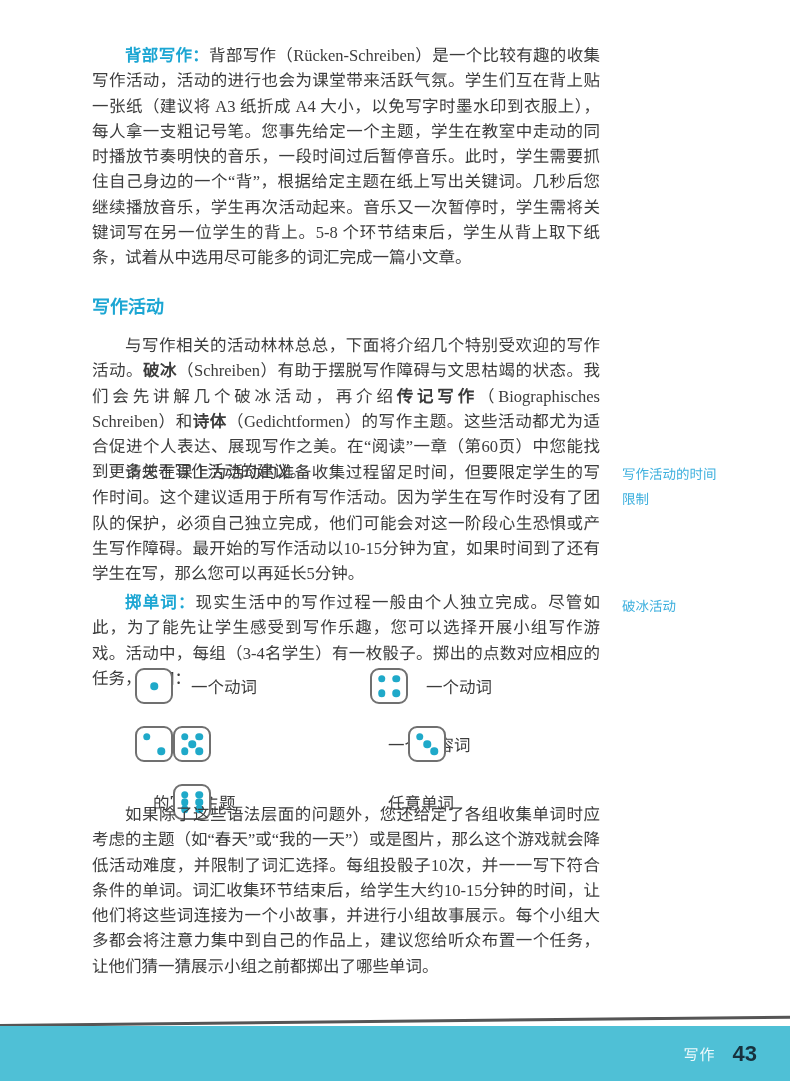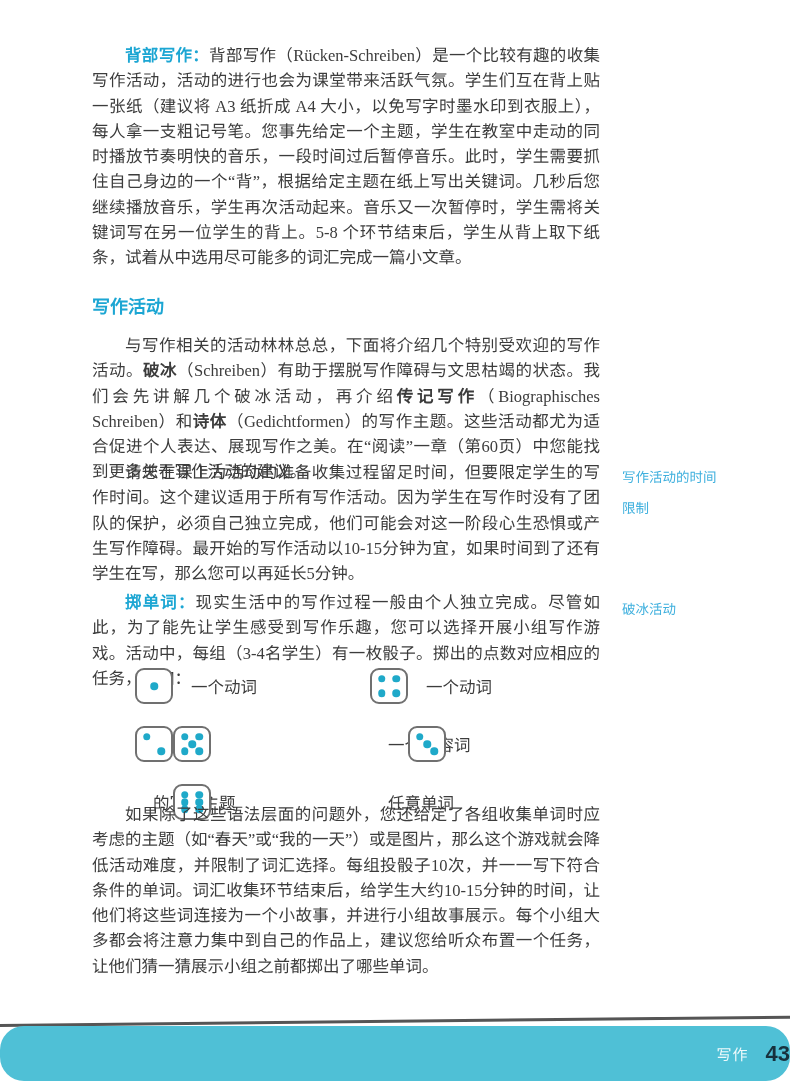--- a/index.html
+++ b/index.html
@@ -31,21 +31,21 @@
   .indent{text-indent:2em;font-family:Liberation Serif, serif;}
   .lead{color:var(--accent-teal);font-weight:700;}
   .b{font-weight:700;}
   .section-heading{
     position:absolute;left:92px;top:296px;
     font-size:18px;line-height:22px;font-weight:700;
     color:var(--accent-teal);
   }
   .margin-note{
     position:absolute;left:622px;width:100px;
-    font-size:13.5px;line-height:31px;
+    font-size:13.5px;line-height:25px;
     color:var(--margin-note-teal);
     text-align:left;
   }
   .note-1{top:462px;}
   .note-2{top:594px;}
   .dice-grid{
     position:absolute;left:135px;top:668px;
     display:grid;
     grid-template-columns:38px 197px 38px auto;
     row-gap:22px;
@@ -79,21 +79,21 @@
     position:absolute;top:1024px;left:-8px;width:820px;
     border-top:3px solid #555555;
     transform-origin:left center;
     transform:rotate(-0.6deg);
   }
   .footer-bar{
     position:absolute;left:0;top:1026px;
     width:790px;height:55px;
     background:var(--footer-bar);
     display:flex;justify-content:flex-end;align-items:center;
-    gap:17px;border-radius:24px;
+    padding-right:33px;gap:17px;
   }
   .footer-section{
     font-size:15px;color:var(--footer-section-label);letter-spacing:1px;
   }
   .footer-page{
     font-size:22px;font-weight:700;color:var(--footer-page-number);
   }
 </style>
 </head>
 <body>

